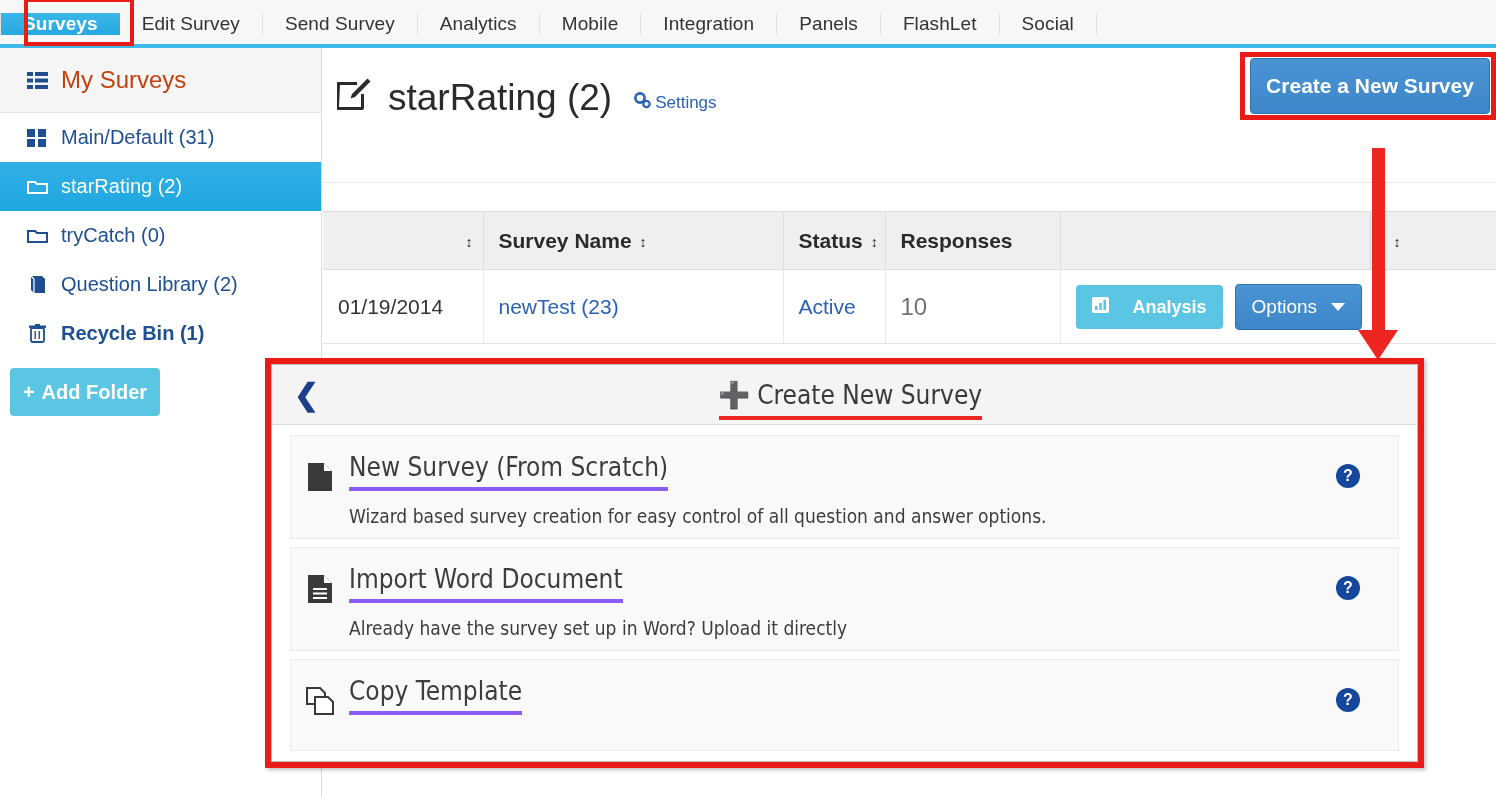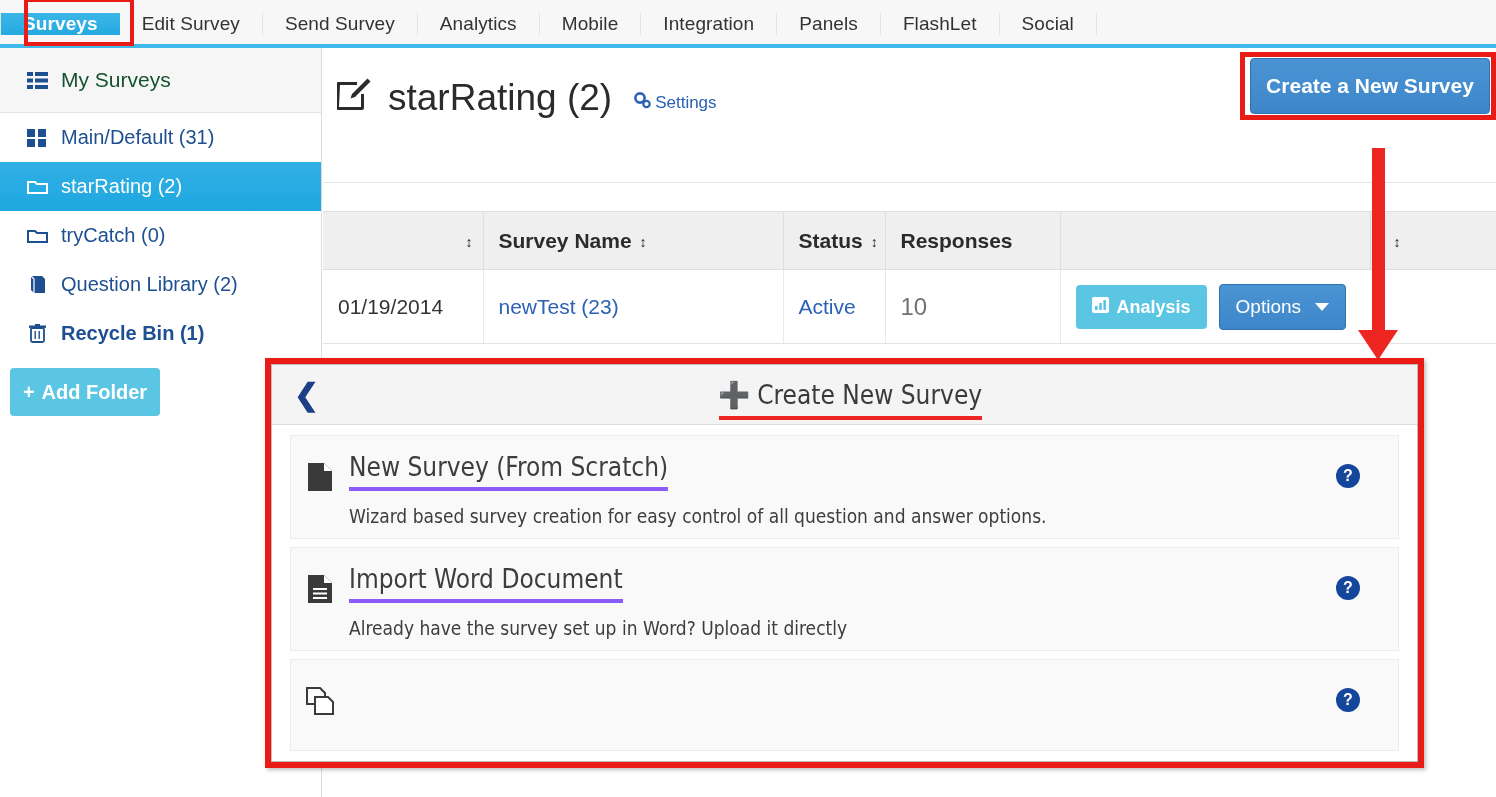--- a/index.html
+++ b/index.html
@@ -44,21 +44,21 @@
 
   
   .sidebar {
     position: absolute; left: 0; top: 48px; width: 322px; height: 749px;
     background: #ffffff; border-right: 1px solid #dcdcdc;
   }
   .side-head {
     height: 65px; background: #f6f6f6; border-bottom: 1px solid #e4e4e4;
     display: flex; align-items: center; padding-left: 26px; gap: 13px;
   }
-  .side-head .lbl { font-size: 21px; color: #14532d; }
+  .side-head .lbl { font-size: 24px; color: #c2410c; }
   .side-item {
     height: 49px; display: flex; align-items: center; gap: 13px;
     padding-left: 26px; font-size: 20px; color: #1d4f91; cursor: pointer;
     background:#fff;
   }
   .side-item.sel { background: linear-gradient(#31b0e6,#1ea7df); color: #fff; }
   .side-item.bold { font-weight: bold; }
   .ic { display:inline-flex; align-items:center; justify-content:center; width:22px; }
   .addfolder {
     margin: 10px 0 0 10px; width: 150px; height: 48px;
@@ -112,21 +112,21 @@
   .tbl td:last-child { border-right: none; }
   .sortic {
     display: inline-block; margin-left: 8px; font-size: 14px; color: #222;
     line-height: 1; vertical-align: 1px; cursor: pointer;
   }
   .lnk { color: #2b62b5; cursor: pointer; }
   .resp-num { font-size: 24px; font-weight: normal; color: #737373; }
   .btn-analysis {
     background: #5bc6e4; border: none; border-radius: 4px; color: #fff;
     font-size: 18px; font-weight: bold; font-family: inherit;
-    height: 44px; padding: 0 16px; display: inline-flex; align-items: center; gap: 8px;
+    height: 44px; padding: 0 16px; display: inline-flex; align-items: center; gap: 24px;
     cursor: pointer;
   }
   .btn-options {
     background: linear-gradient(#4a94d4,#3d86c9); border: 1px solid #2f73b4; border-radius: 4px;
     color: #fff; font-size: 19px; font-family: inherit;
     height: 46px; padding: 0 16px; display: inline-flex; align-items: center; gap: 14px;
     margin-left: 12px; cursor: pointer;
   }
   .caret { width:0;height:0;border-left:7px solid transparent;border-right:7px solid transparent;border-top:8px solid #fff; }
 
@@ -392,19 +392,22 @@
             </div>
             <div class="help-ic">?</div>
           </div>
           <div class="opt-row h1">
             <div class="opt-ic">
               <svg width="30" height="30" viewBox="0 0 30 30">
                 <path d="M2 2 h13 l5 5 v11 h-18 z" fill="none" stroke="#3a3a3a" stroke-width="2"></path>
                 <path d="M10 11 h13 l5 5 v12 h-18 z" fill="#fff" stroke="#3a3a3a" stroke-width="2"></path>
               </svg>
             </div>
+            <div class="opt-txt">
+              <div><span class="opt-title">Copy Template</span></div>
+            </div>
             <div class="help-ic">?</div>
           </div>
         </div>
     </div>
   </div>
 
 </div>
 
 </body></html>

